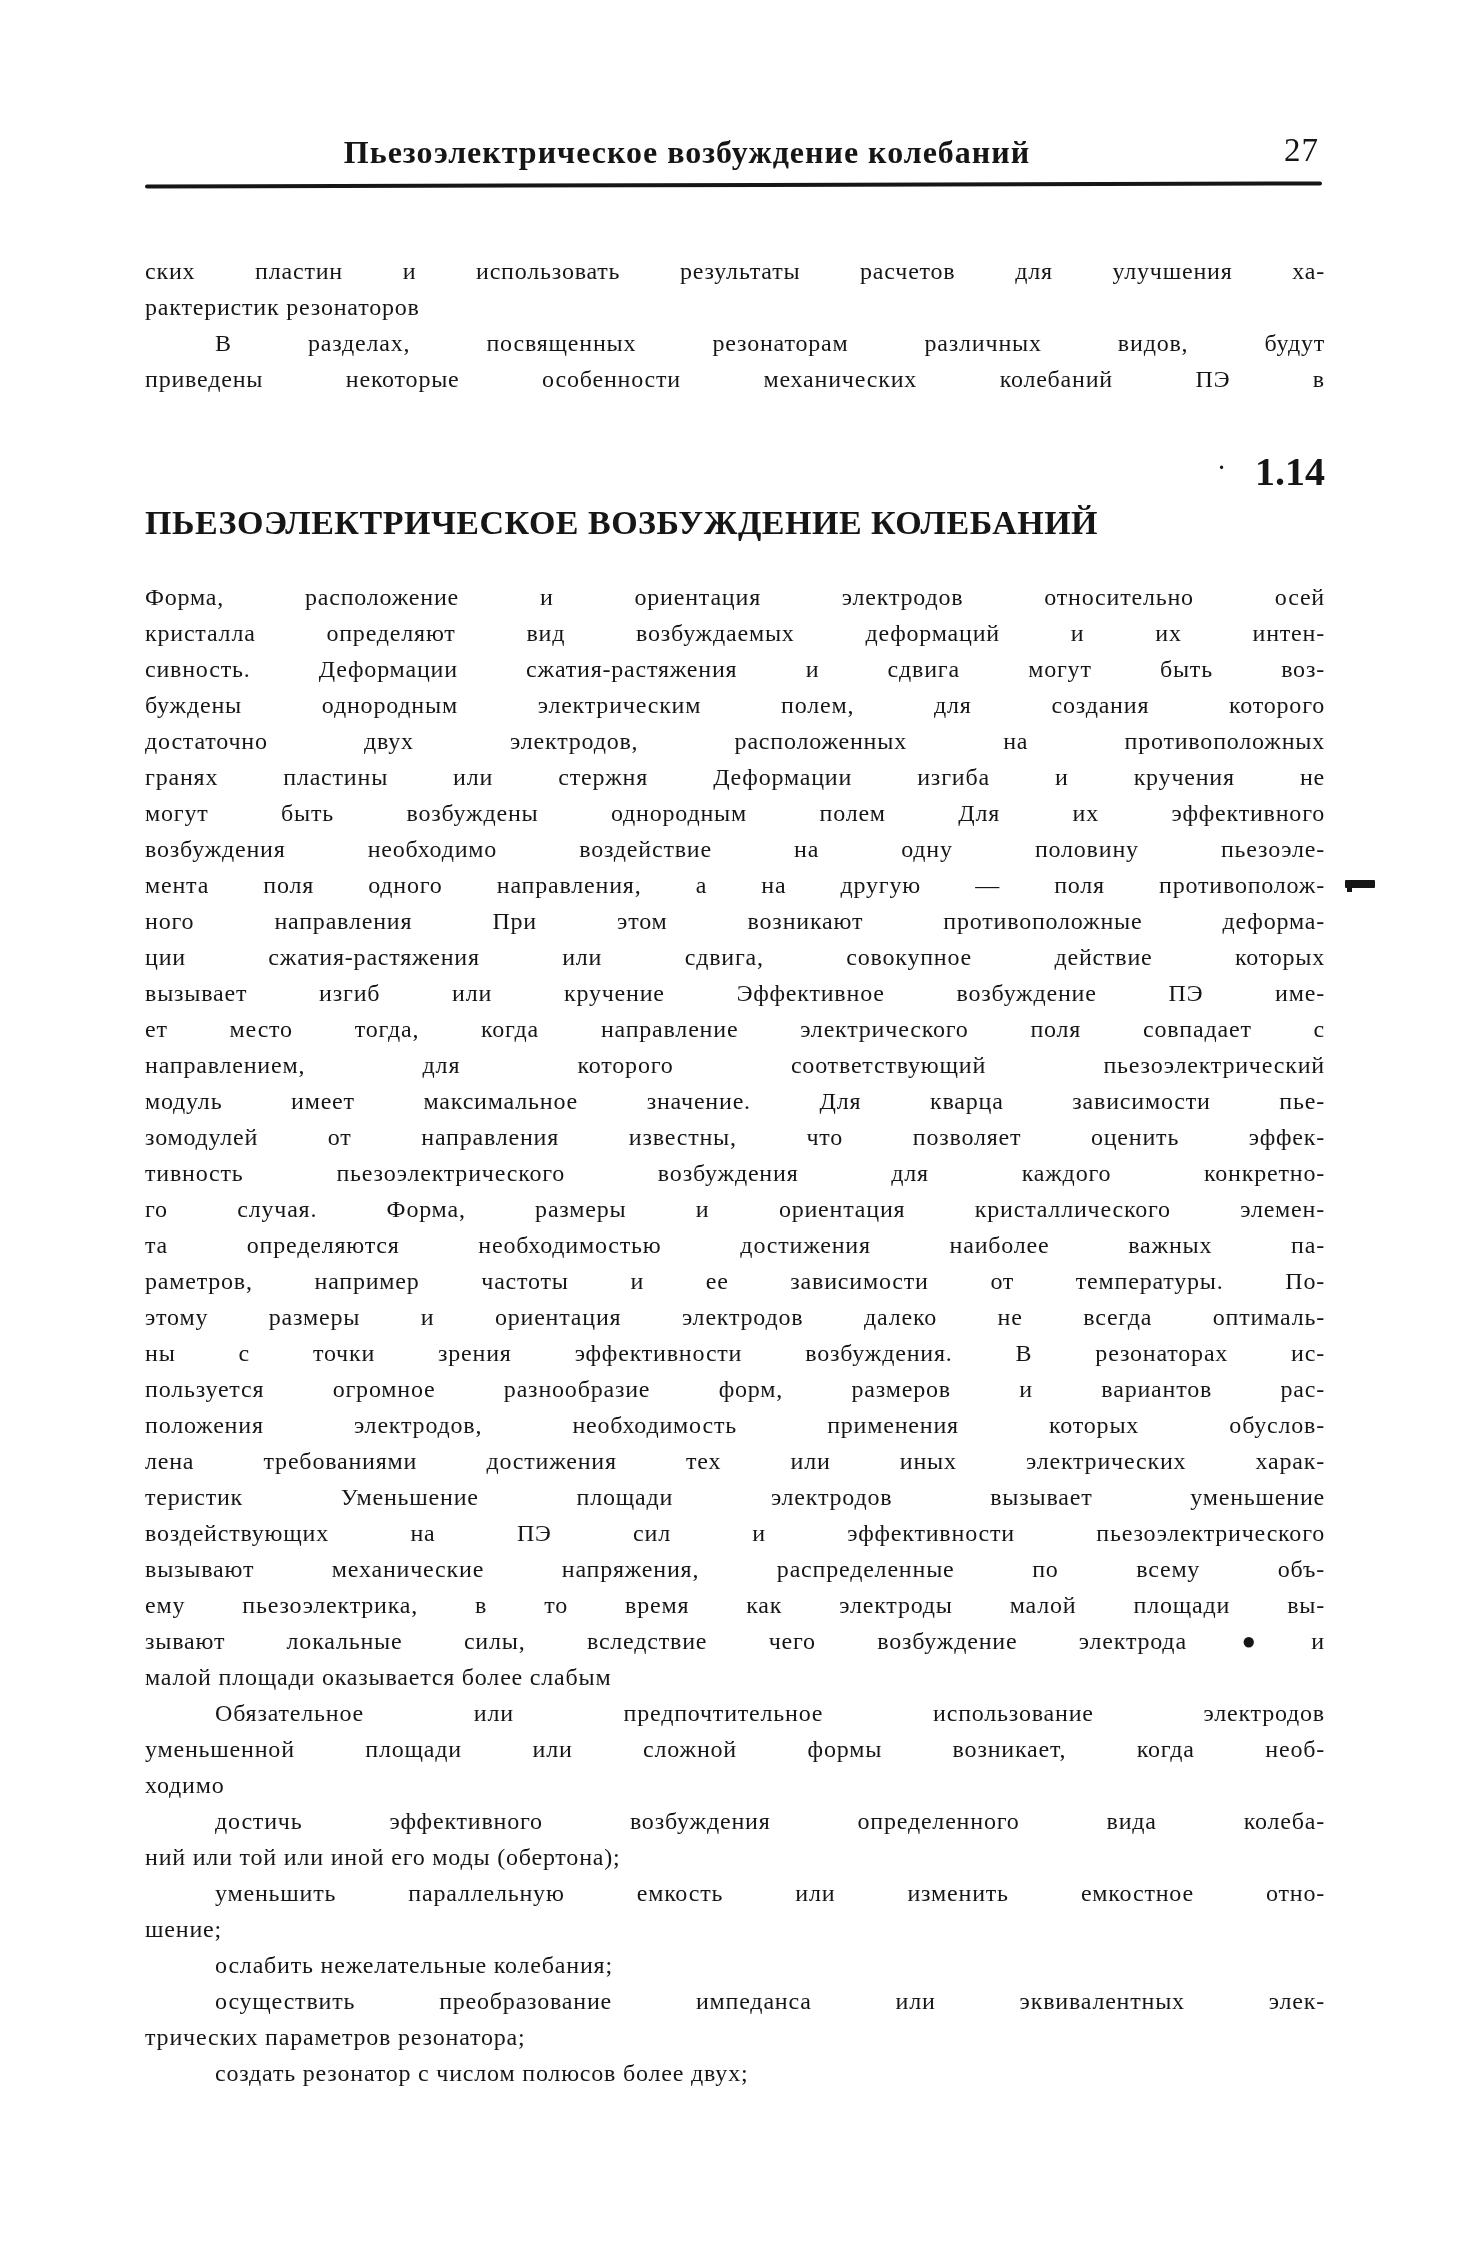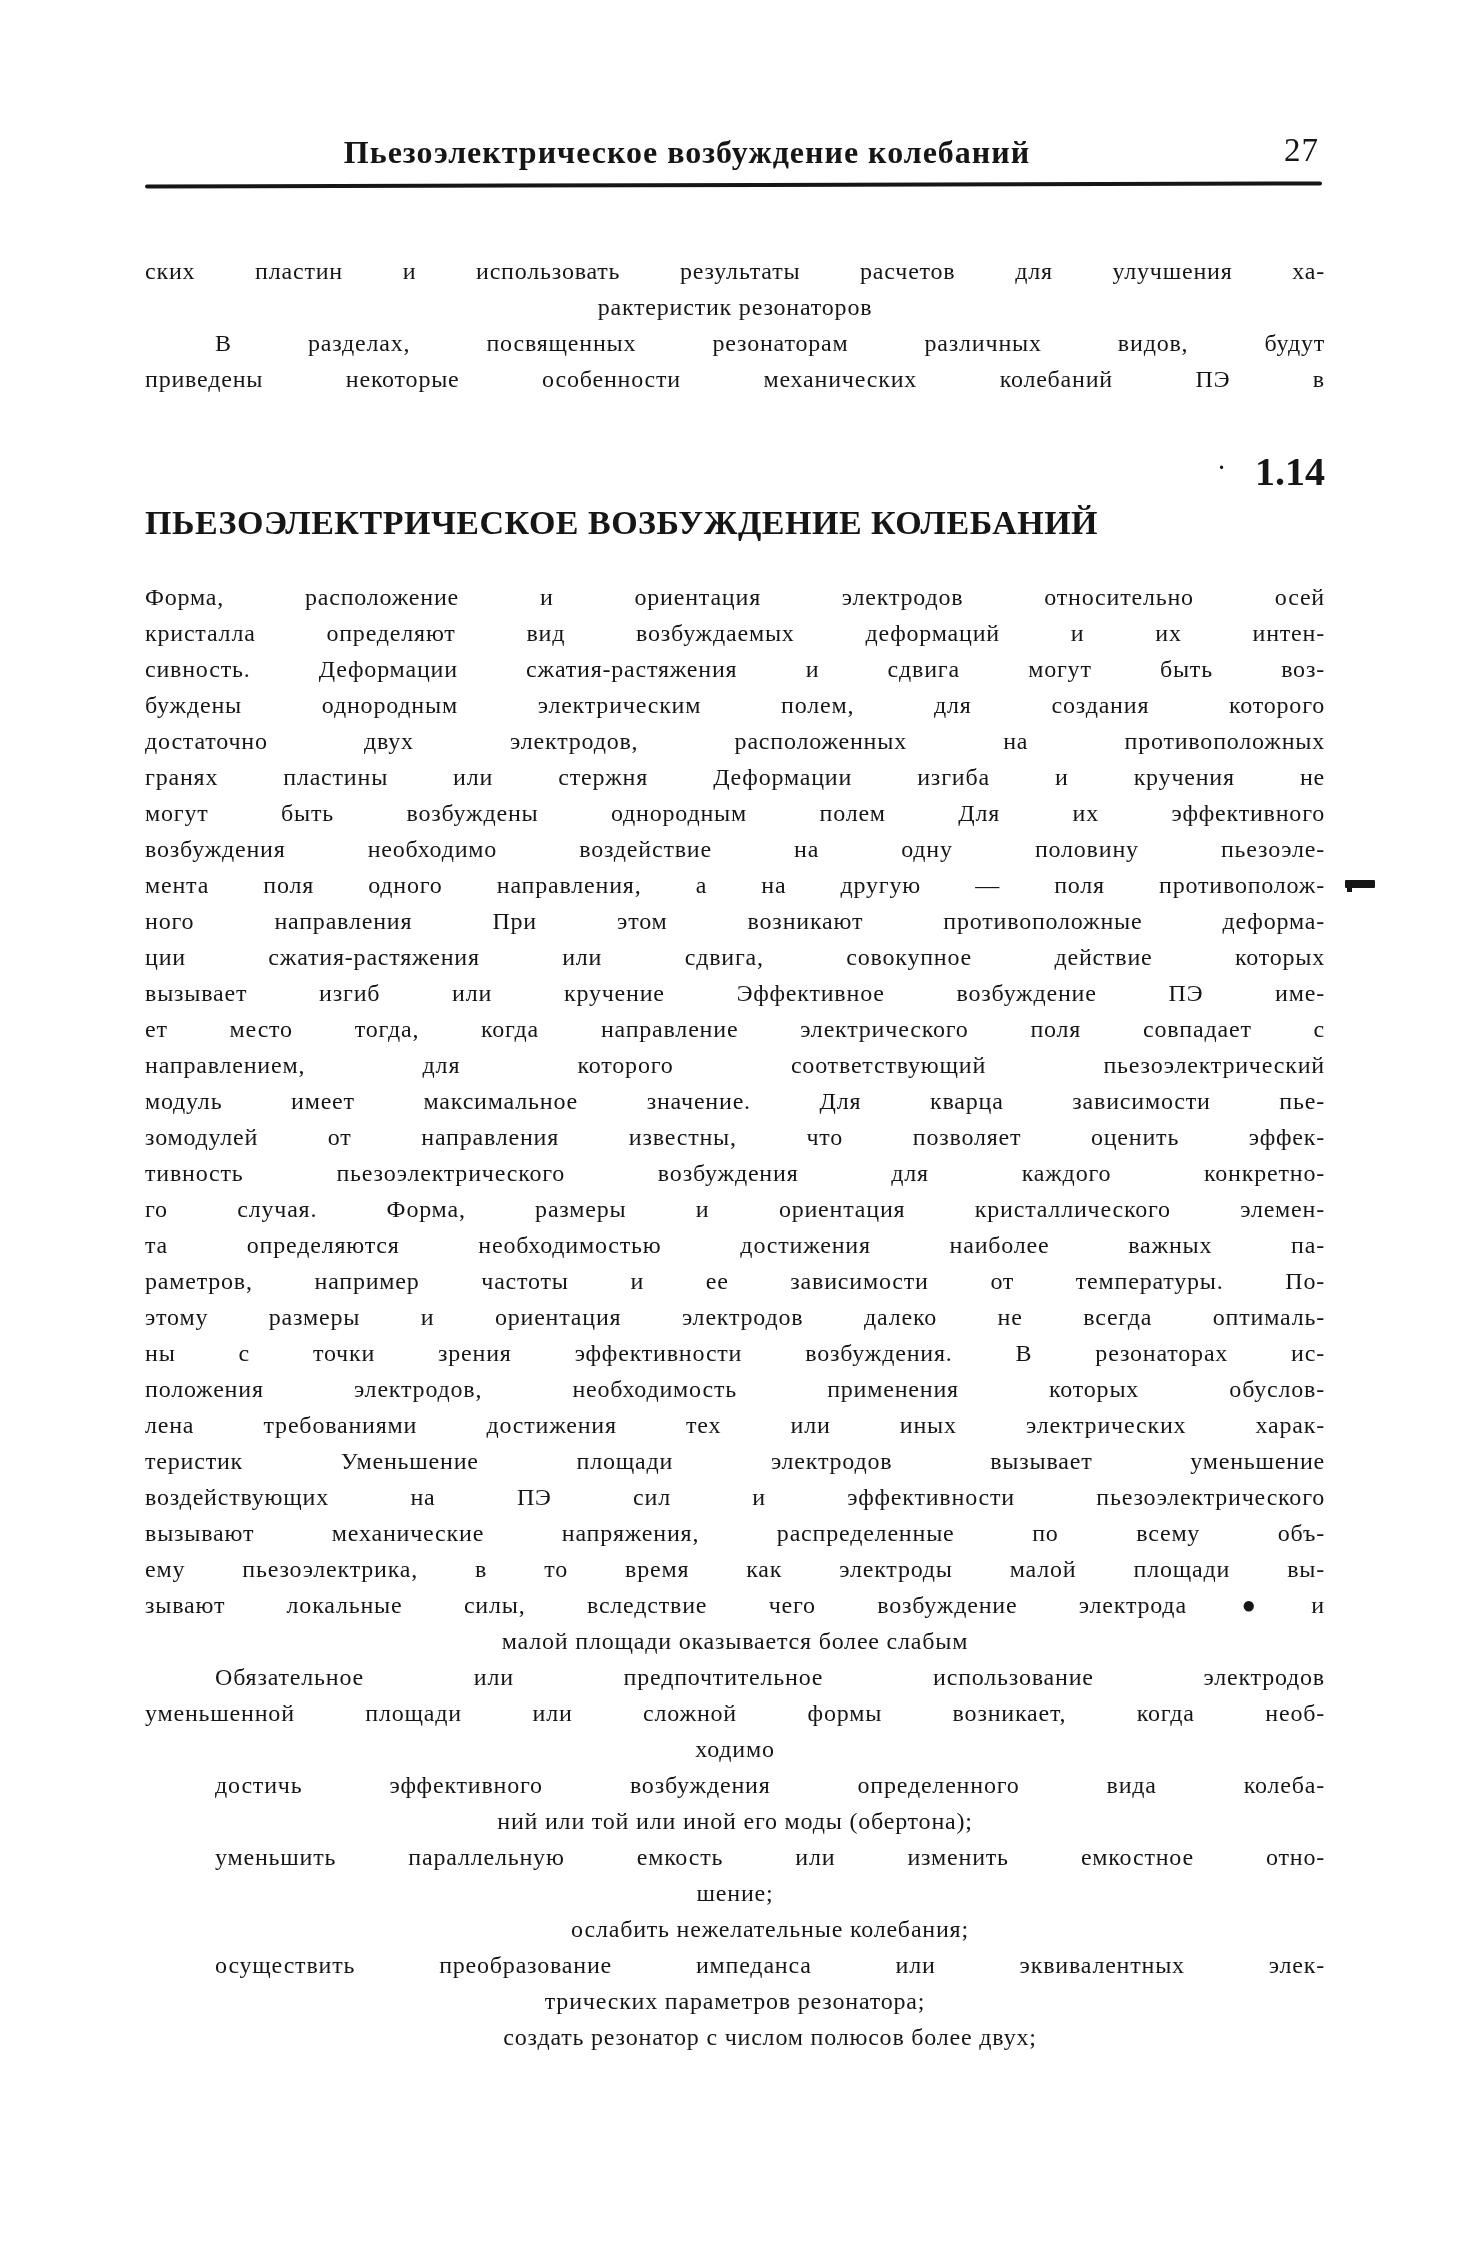--- a/index.html
+++ b/index.html
@@ -38,21 +38,21 @@
     transform: rotate(-0.15deg);
   }
 
   
   main {
     position: absolute;
     left: 145px; top: 253px;
     width: 1180px;
   }
   .textcol { font-size: 24px; line-height: 36px; letter-spacing: 0.8px; }
-  .line { height: 36px; overflow: hidden; white-space: nowrap; text-align: center; }
+  .line { height: 36px; overflow: hidden; white-space: nowrap; }
   .line.j {
     white-space: normal;
     text-align: justify;
     text-align-last: justify;
     -moz-text-align-last: justify;
     text-justify: inter-word;
   }
   .line.ind { text-indent: 70px; }
 
   
@@ -139,20 +139,21 @@
         <div class="line j">ет место тогда, когда направление электрического поля совпадает с</div>
         <div class="line j">направлением, для которого соответствующий пьезоэлектрический</div>
         <div class="line j">модуль имеет максимальное значение. Для кварца зависимости пье-</div>
         <div class="line j">зомодулей от направления известны, что позволяет оценить эффек-</div>
         <div class="line j">тивность пьезоэлектрического возбуждения для каждого конкретно-</div>
         <div class="line j">го случая. Форма, размеры и ориентация кристаллического элемен-</div>
         <div class="line j">та определяются необходимостью достижения наиболее важных па-</div>
         <div class="line j">раметров, например частоты и ее зависимости от температуры. По-</div>
         <div class="line j">этому размеры и ориентация электродов далеко не всегда оптималь-</div>
         <div class="line j">ны с точки зрения эффективности возбуждения. В резонаторах ис-</div>
+        <div class="line j">пользуется огромное разнообразие форм, размеров и вариантов рас-</div>
         <div class="line j">положения электродов, необходимость применения которых обуслов-</div>
         <div class="line j">лена требованиями достижения тех или иных электрических харак-</div>
         <div class="line j">теристик Уменьшение площади электродов вызывает уменьшение</div>
         <div class="line j">воздействующих на ПЭ сил и эффективности пьезоэлектрического</div>
         <div class="line j">вызывают механические напряжения, распределенные по всему объ-</div>
         <div class="line j">ему пьезоэлектрика, в то время как электроды малой площади вы-</div>
         <div class="line j">зывают локальные силы, вследствие чего возбуждение электрода●и</div>
         <div class="line">малой площади оказывается более слабым</div>
         <div class="line j ind">Обязательное или предпочтительное использование электродов</div>
         <div class="line j">уменьшенной площади или сложной формы возникает, когда необ-</div>

